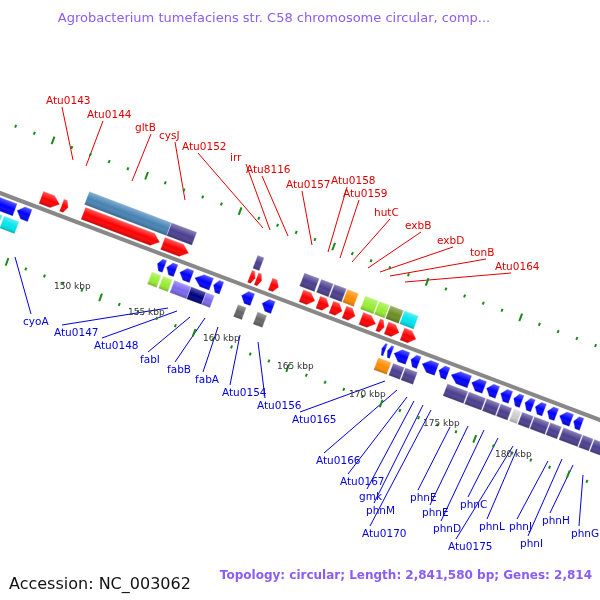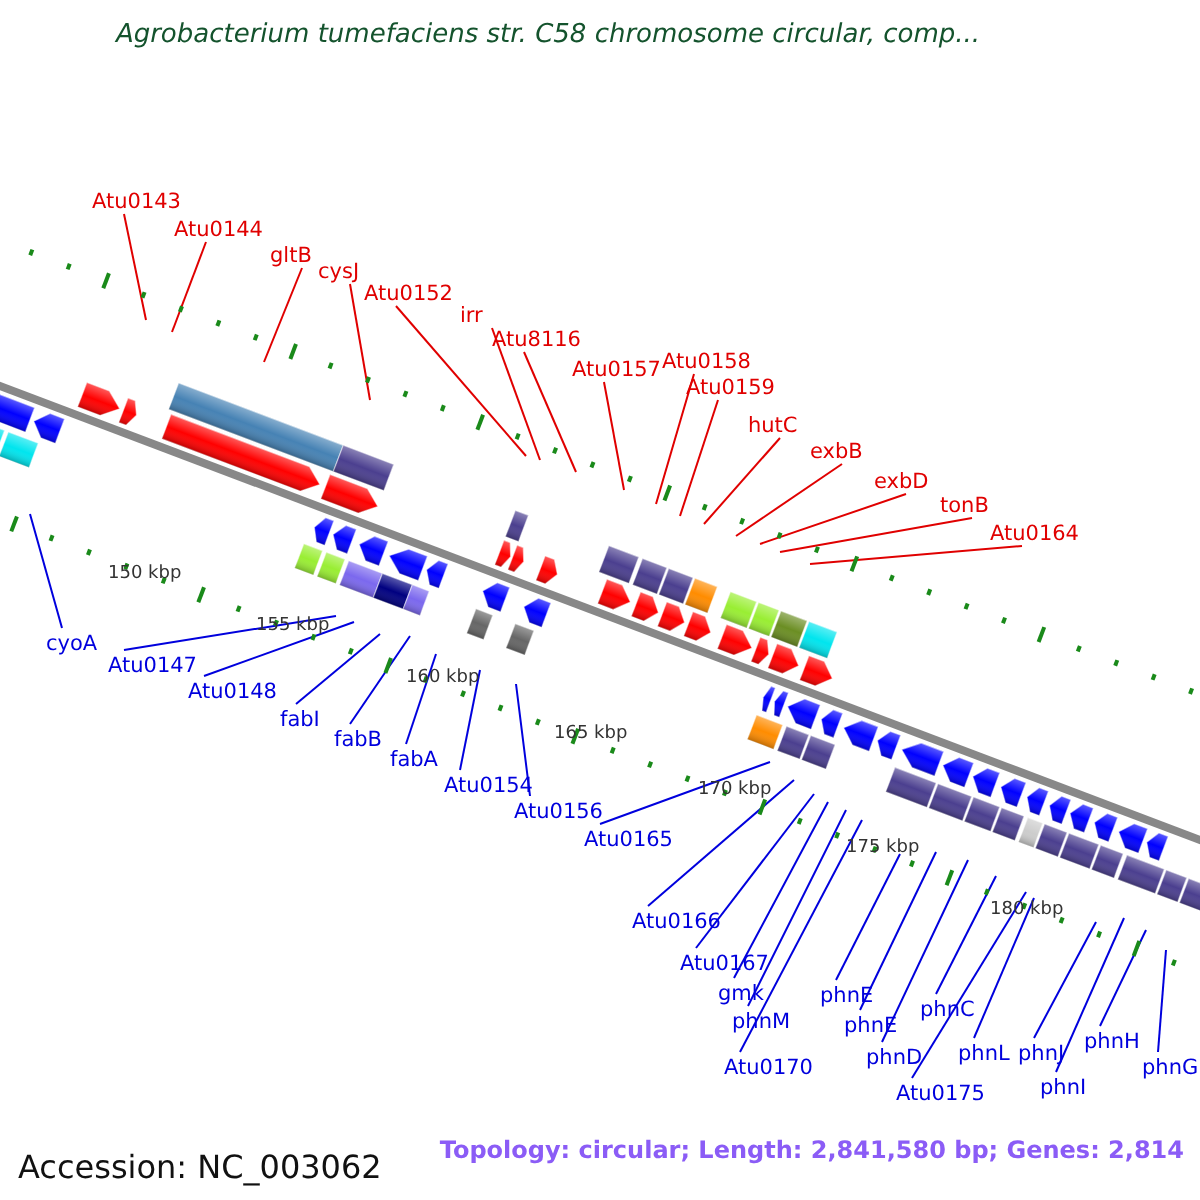--- a/index.html
+++ b/index.html
@@ -1,17 +1,17 @@
 <!DOCTYPE html>
 <html><head>
 <meta charset="utf-8">
 <style>
   html,body{margin:0;padding:0;background:#fff;}
   body{width:600px;height:600px;position:relative;overflow:hidden;font-family:"DejaVu Sans",sans-serif;}
-  #title{position:absolute;top:10px;left:0;width:548px;text-align:center;font-style:italic;font-size:13px;color:#14532d;}
+  #title{position:absolute;top:10px;left:0;width:548px;text-align:center;font-size:13px;color:#8b5cf6;}
   #foot-left{position:absolute;left:9px;top:574px;font-size:16px;color:#111;}
   #foot-right{position:absolute;right:8px;top:568px;font-size:12px;color:#8b5cf6;font-weight:bold;}
   svg{position:absolute;left:0;top:0;}
   .lbl-red{fill:#e00000;font-size:10.5px;font-family:"DejaVu Sans",sans-serif;}
   .lbl-blue{fill:#0000dd;font-size:10.5px;font-family:"DejaVu Sans",sans-serif;}
   .tick-lbl{fill:#333;font-size:9px;font-family:"DejaVu Sans",sans-serif;}
 </style>
 </head>
 <body>
 

